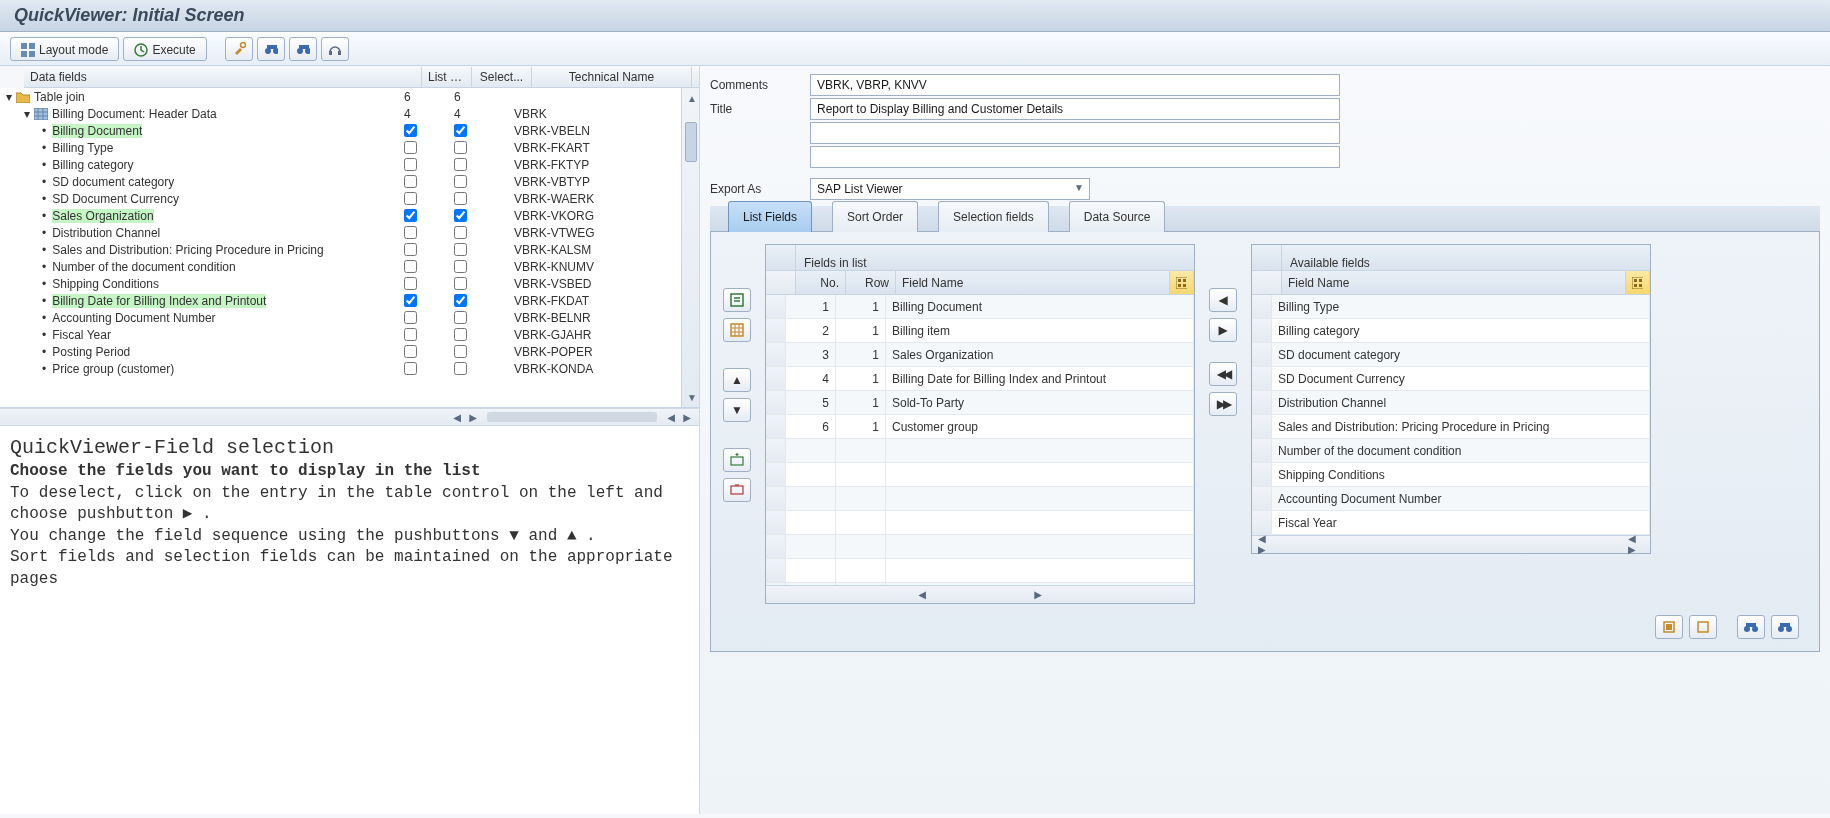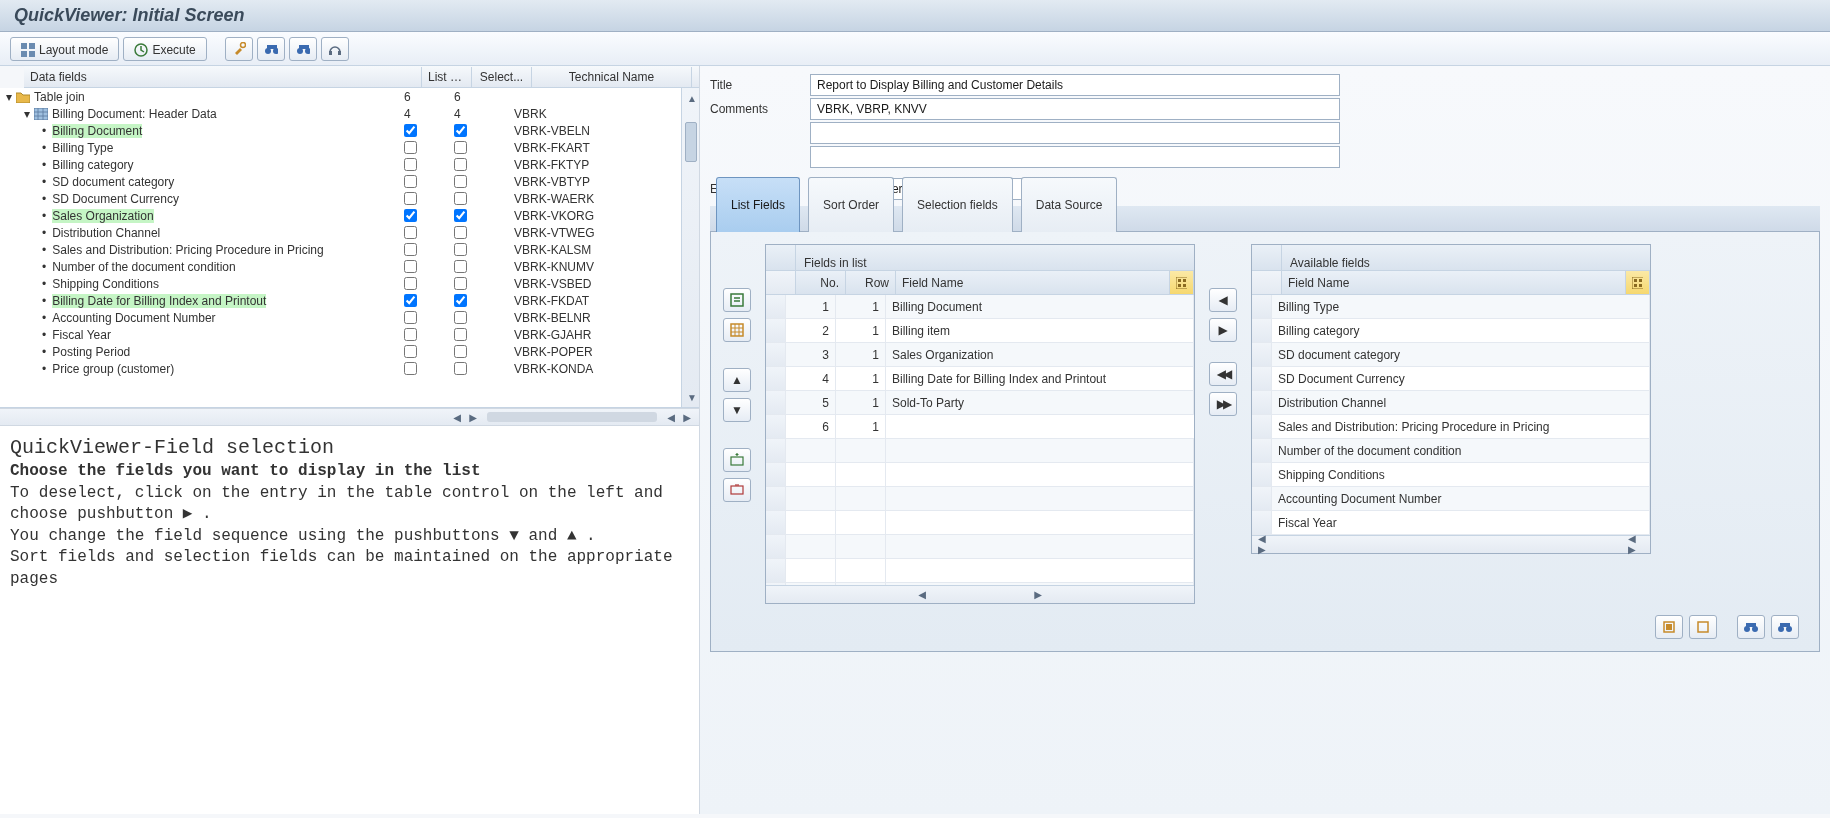--- a/index.html
+++ b/index.html
@@ -157,27 +157,27 @@
   }
   .tabs {
     display: flex;
     margin-top: 6px;
     border-bottom: 1px solid #9fb0c4;
     background: linear-gradient(#dfe8f2,#cfdae8);
     height: 26px;
     align-items:flex-end;
   }
   .tab {
-    padding: 20px 14px;
+    padding: 8px 14px;
     border: 1px solid #9fb0c4;
     border-bottom: none;
     border-radius: 3px 3px 0 0;
     background: linear-gradient(#f6f9fc,#e7edf4);
     margin-right: 2px;
-    margin-left: 6px;
+    margin-left: 18px;
     cursor: pointer;
     font-size: 12px;
     position: relative;
     top: 1px;
   }
   .tab.active {
     background: linear-gradient(#c7dff7,#a9cdef);
     border-color: #6e95c0;
     color:#1a1a1a;
   }
@@ -569,26 +569,26 @@
       </div>
       <div>
         <span>You change the field sequence using the pushbuttons </span><span>▼</span><span> and </span><span>▲</span><span> .</span>
       </div>
       <div>Sort fields and selection fields can be maintained on the appropriate pages</div>
     </div>
   </div>
 
   <div class="rightcol">
     <div class="form-row">
+      <div class="form-label">Comments</div>
+      <input class="form-input" style="width: 530px;" value="VBRK, VBRP, KNVV">
+    </div>
+    <div class="form-row">
       <div class="form-label">Title</div>
       <input class="form-input" style="width: 530px;" value="Report to Display Billing and Customer Details">
-    </div>
-    <div class="form-row">
-      <div class="form-label">Comments</div>
-      <input class="form-input" style="width: 530px;" value="VBRK, VBRP, KNVV">
     </div>
     <div class="form-row">
       <div class="form-label"></div>
       <input class="form-input" style="width: 530px;">
     </div>
     <div class="form-row">
       <div class="form-label"></div>
       <input class="form-input" style="width: 530px;">
     </div>
     <div style="height:6px"></div>
@@ -691,20 +691,21 @@
               <div class="grid-row">
                 <div class="selector-col"></div>
                 <div class="col-no">5</div>
                 <div class="col-rowc">1</div>
                 <div class="col-fn">Sold-To Party</div>
               </div>
               <div class="grid-row">
                 <div class="selector-col"></div>
                 <div class="col-no">6</div>
                 <div class="col-rowc">1</div>
+                <div class="col-fn">Customer group</div>
               </div>
               <div class="grid-row">
                 <div class="selector-col"></div>
                 <div class="col-no"></div>
                 <div class="col-rowc"></div>
                 <div class="col-fn"></div>
               </div>
               <div class="grid-row">
                 <div class="selector-col"></div>
                 <div class="col-no"></div>

